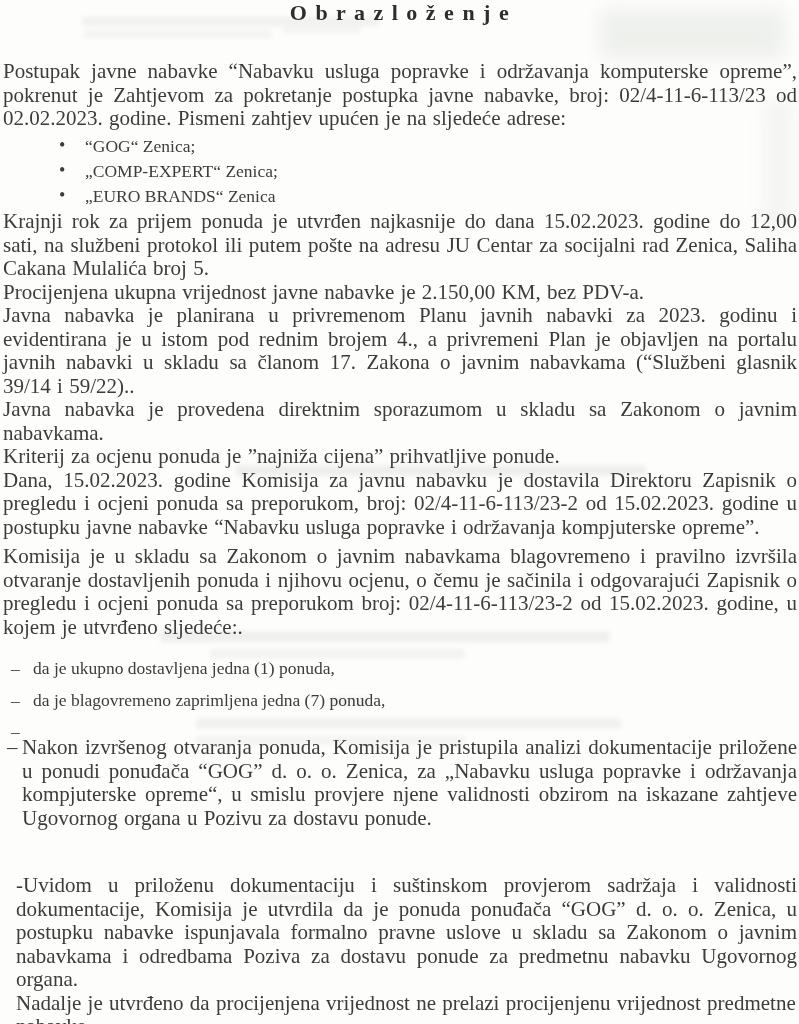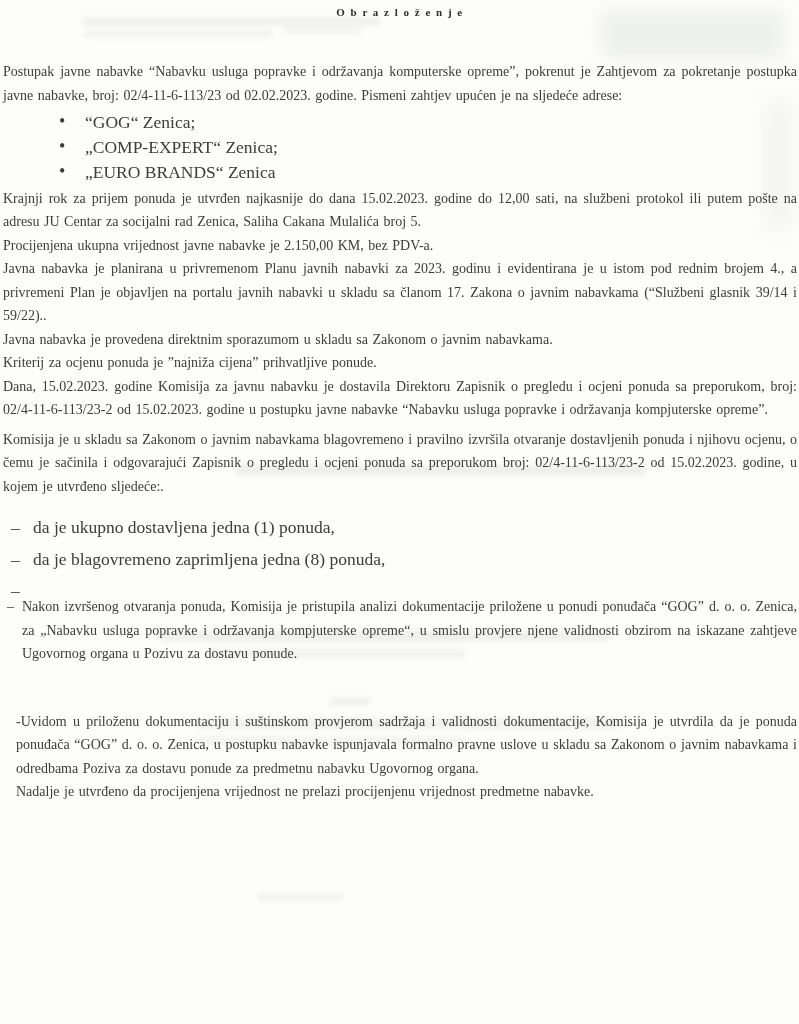--- a/index.html
+++ b/index.html
@@ -11,29 +11,29 @@
     background: #fdfdfb;
     font-family: "Liberation Serif", "DejaVu Serif", serif;
     color: #3c3c3c;
     box-sizing: border-box;
     padding: 0 2px 0 3px;
   }
   .txt { position: relative; z-index: 1; }
   .doc-title {
     margin: 1px 0 0 0;
     text-align: center;
-    font-size: 11px;
+    font-size: 22px;
     line-height: 23px;
     font-weight: bold;
     color: #2e2e2e;
     letter-spacing: 1.5px;
   }
   .p {
     margin: 0;
-    font-size: 14px;
+    font-size: 21px;
     line-height: 23.5px;
     text-align: justify;
     word-spacing: 1px;
   }
   .p1 { margin-top: 36px; }
   ul.bullets {
     list-style: none;
     margin: 4px 0 0 0;
     padding: 0;
   }
@@ -139,21 +139,21 @@
 
     <p class="p p9">Komisija je u skladu sa Zakonom o javnim nabavkama blagovremeno i pravilno izvršila otvaranje dostavljenih ponuda i njihovu ocjenu, o čemu je sačinila i odgovarajući Zapisnik o pregledu i ocjeni ponuda sa preporukom broj: 02/4-11-6-113/23-2 od 15.02.2023. godine, u kojem je utvrđeno sljedeće:.</p>
 
     <ul class="findings">
       <li>
         <span class="marker">–</span>
         <span>da je  ukupno dostavljena jedna  (1) ponuda,</span>
       </li>
       <li>
         <span class="marker">–</span>
-        <span>da je blagovremeno zaprimljena jedna  (8) ponuda,</span>
+        <span>da je blagovremeno zaprimljena jedna  (7) ponuda,</span>
       </li>
       <li>
         <span class="marker">–</span>
       </li>
     </ul>
 
     <p class="p p10">
       <span class="marker">–</span>
       <span>Nakon izvršenog otvaranja ponuda, Komisija je pristupila analizi dokumentacije priložene u ponudi ponuđača “GOG” d. o. o. Zenica, za „Nabavku usluga popravke i održavanja kompjuterske opreme“, u smislu provjere njene validnosti obzirom na iskazane zahtjeve Ugovornog organa u Pozivu za dostavu ponude.</span>
     </p>

